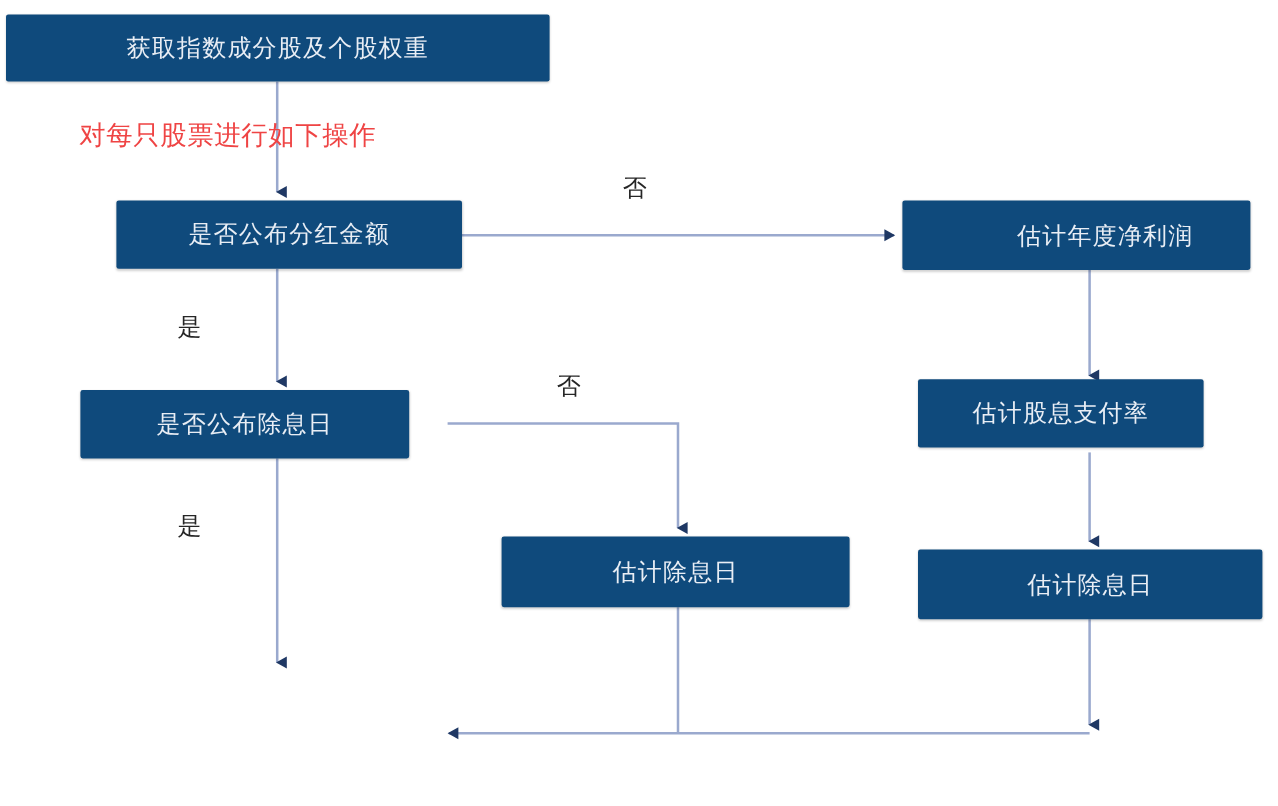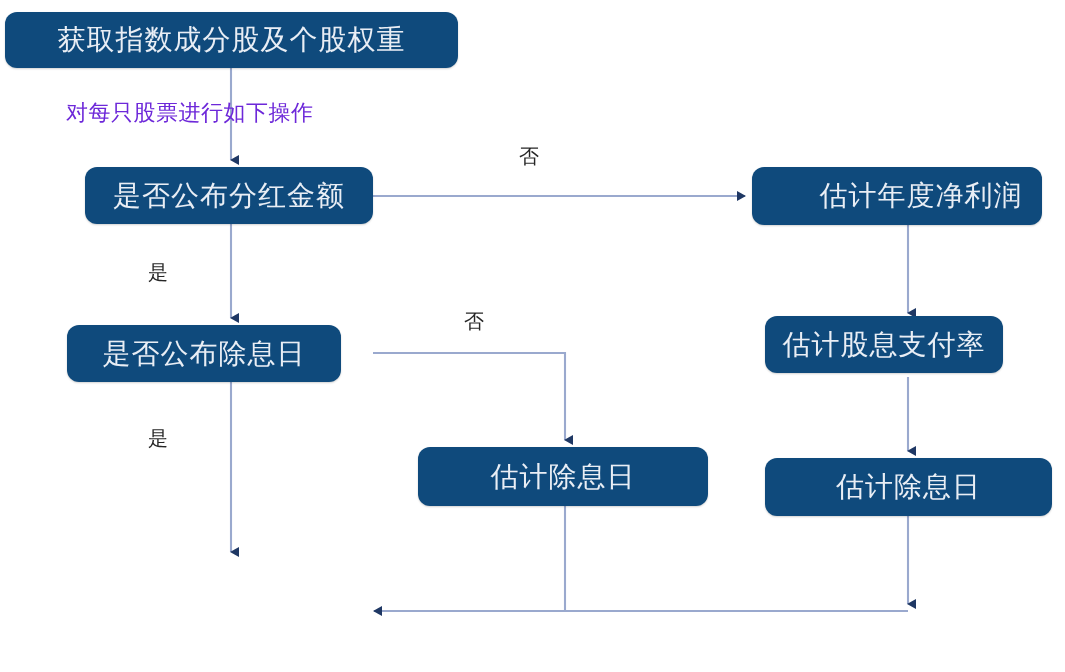--- a/index.html
+++ b/index.html
@@ -10,24 +10,24 @@
     overflow:hidden;
     position:relative;
   }
   #stage{position:relative;width:1065px;height:672px;}
   #wires{position:absolute;left:0;top:0;width:1065px;height:672px;}
   .node{
     position:absolute;
     box-sizing:border-box;
     display:flex;align-items:center;justify-content:center;
     color:#e9eef5;
-    font-size:28px;
+    font-size:20px;
     letter-spacing:1px;
     white-space:nowrap;
-    border-radius:12px;
+    border-radius:2px;
     background:#0f4a7c;
     box-shadow:0 1px 2px rgba(0,0,0,.18);
     z-index:3;
   }
   .terminator{
     position:absolute;
     box-sizing:border-box;
     display:flex;align-items:center;justify-content:center;
     border-radius:50%;
     background:#ffffff;
@@ -40,21 +40,21 @@
   .edge-label{
     position:absolute;
     color:#262626;
     font-size:20px;
     line-height:1;
     white-space:nowrap;
     z-index:4;
   }
   .free-label{
     position:absolute;
-    color:#6d28d9;
+    color:#ef4444;
     font-size:22px;
     letter-spacing:.5px;
     white-space:nowrap;
     z-index:4;
   }
 </style>
 </head>
 <body>
 
 <div id="stage">
@@ -95,21 +95,21 @@
       <path d="M565,506 L565,611"></path>
     </g>
   </svg>
 
   <div class="node" style="left:5px;top:12px;width:453px;height:56px;">
     <span>获取指数成分股及个股权重</span>
   </div>
 
   <div class="free-label" style="left:66px;top:98px;">对每只股票进行如下操作</div>
 
-  <div class="node" style="left:85px;top:167px;width:288px;height:57px;">
+  <div class="node" style="left:97px;top:167px;width:288px;height:57px;">
     <span>是否公布分红金额</span>
   </div>
 
   <div class="edge-label" style="left:519px;top:146px;">否</div>
 
   <div class="edge-label" style="left:148px;top:262px;">是</div>
 
   <div class="node" style="left:67px;top:325px;width:274px;height:57px;">
     <span>是否公布除息日</span>
   </div>

